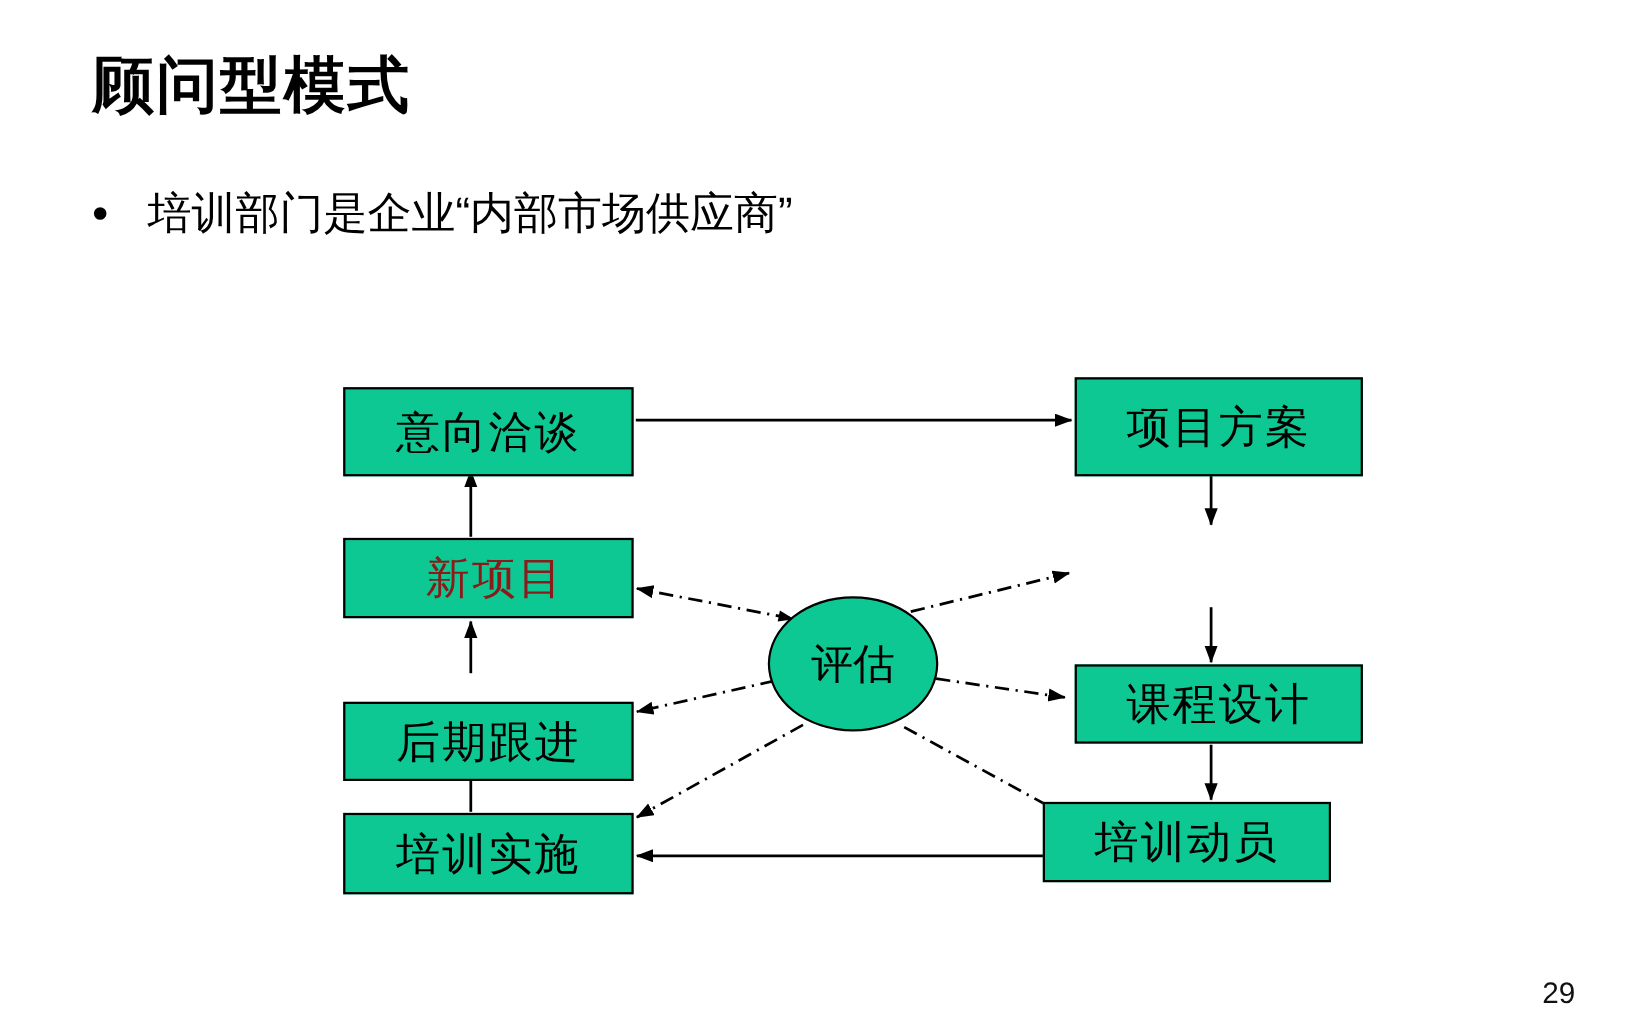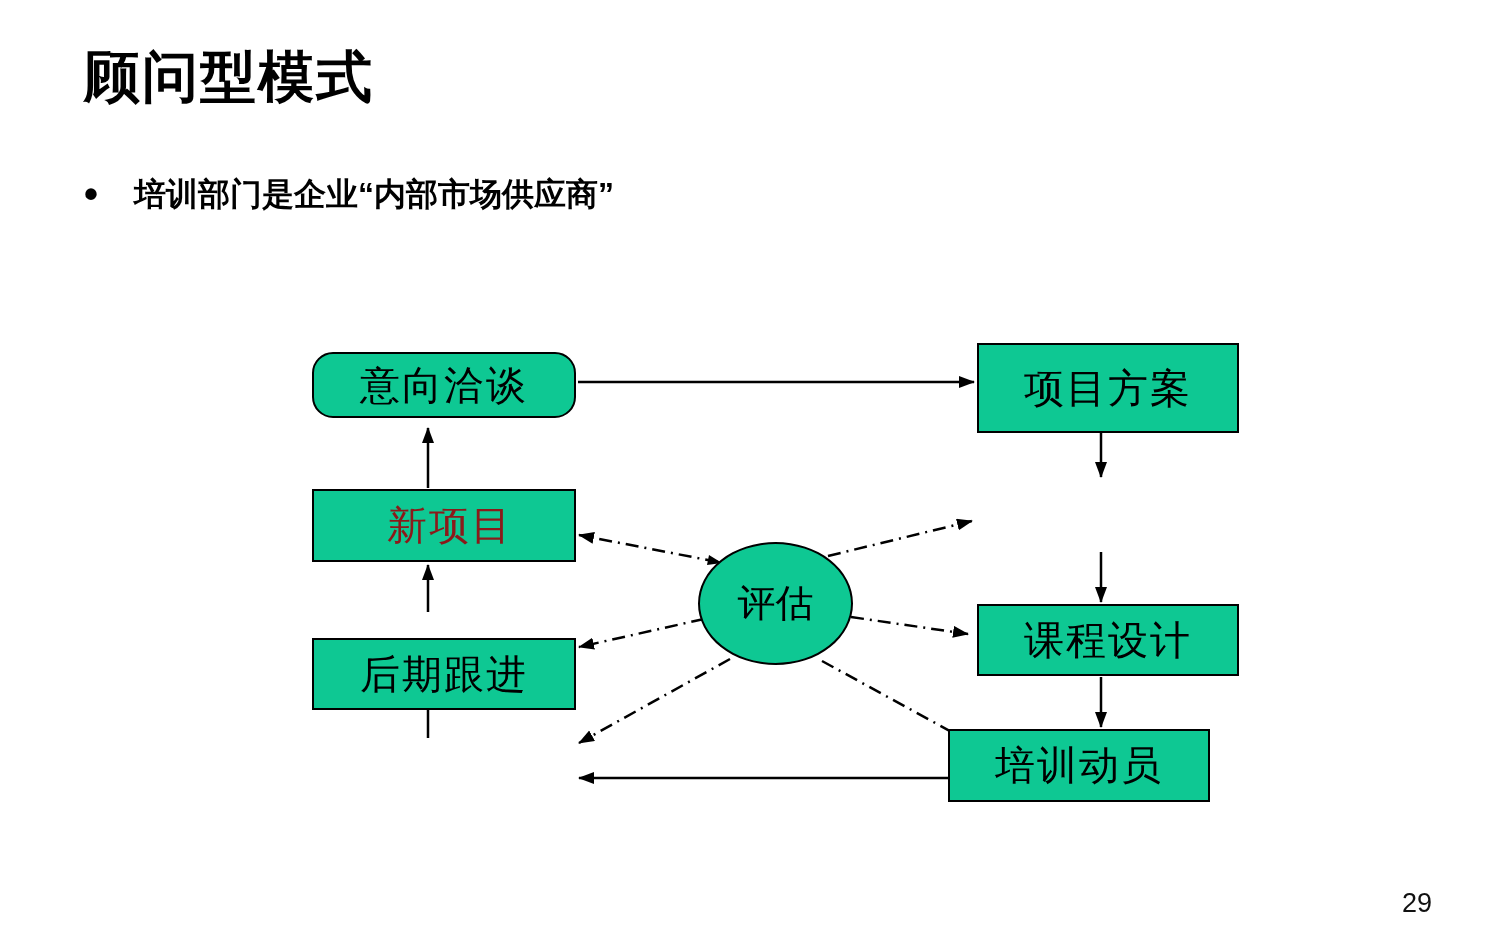--- a/index.html
+++ b/index.html
@@ -34,22 +34,22 @@
     white-space: nowrap;
   }
   .bullet-marker {
     font-size: 40px;
     font-weight: bold;
     color: #000000;
     margin-right: 36px;
     line-height: 52px;
   }
   .bullet-text {
-    font-size: 32px;
-    font-weight: bold;
+    font-size: 40px;
+    font-weight: normal;
     color: #000000;
     line-height: 52px;
   }
   .edges-svg {
     position: absolute;
     left: 0;
     top: 0;
     width: 1500px;
     height: 937px;
   }
@@ -64,21 +64,21 @@
     color: #000000;
     letter-spacing: 2px;
     white-space: nowrap;
   }
   .node.ellipse {
     border-radius: 50%;
     font-size: 38px;
     letter-spacing: 0;
   }
   
-  .n-intent        { left: 312px; top: 352px; width: 264px; height: 66px; border-radius: 21px; }
+  .n-intent        { left: 312px; top: 352px; width: 264px; height: 81px; }
   .n-newproject    { left: 312px; top: 489px; width: 264px; height: 73px; padding-left: 12px; }
   .n-followup      { left: 312px; top: 638px; width: 264px; height: 72px; }
   .n-implement     { left: 312px; top: 739px; width: 264px; height: 74px; }
   
   .n-proposal      { left: 977px; top: 343px; width: 262px; height: 90px; }
   .n-signing       { left: 977px; top: 479px; width: 262px; height: 72px; }
   .n-coursedesign  { left: 977px; top: 604px; width: 262px; height: 72px; }
   .n-mobilization  { left: 948px; top: 729px; width: 262px; height: 73px; }
   
   .n-evaluation    { left: 698px; top: 542px; width: 155px; height: 123px; }
@@ -124,20 +124,21 @@
     <path d="M 828 556 L 972 521" stroke="#000000" stroke-width="2.5" fill="none" stroke-dasharray="13 6 2 6" marker-end="url(#arrow)"></path>
     <path d="M 704 619 L 579 647" stroke="#000000" stroke-width="2.5" fill="none" stroke-dasharray="13 6 2 6" marker-end="url(#arrow)"></path>
     <path d="M 851 617 L 968 634" stroke="#000000" stroke-width="2.5" fill="none" stroke-dasharray="13 6 2 6" marker-end="url(#arrow)"></path>
     <path d="M 730 659 L 579 743" stroke="#000000" stroke-width="2.5" fill="none" stroke-dasharray="13 6 2 6" marker-end="url(#arrow)"></path>
     <path d="M 822 661 L 970 742" stroke="#000000" stroke-width="2.5" fill="none" stroke-dasharray="13 6 2 6" marker-end="url(#arrow)"></path>
   </svg>
 
   <div class="node n-intent" style="color: rgb(0, 0, 0);">意向洽谈</div>
   <div class="node n-newproject" style="color: rgb(139, 26, 26);">新项目</div>
   <div class="node n-followup" style="color: rgb(0, 0, 0);">后期跟进</div>
+  <div class="node n-implement" style="color: rgb(0, 0, 0);">培训实施</div>
 
   <div class="node n-proposal">项目方案</div>
   <div class="node n-coursedesign">课程设计</div>
   <div class="node n-mobilization">培训动员</div>
 
   <div class="node ellipse n-evaluation">评估</div>
 
   <div class="page-number">29</div>
 
 </div>

